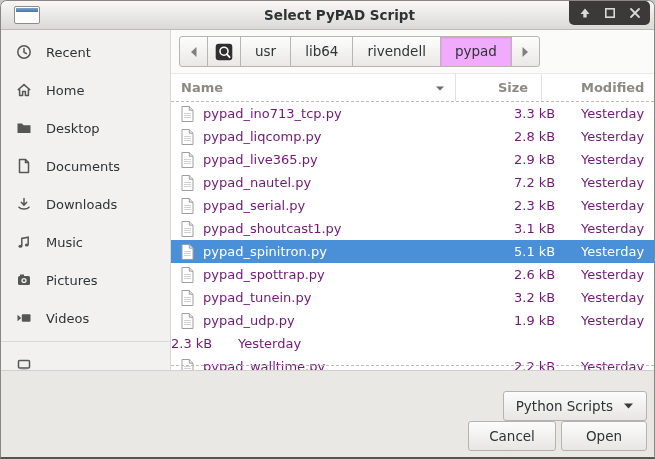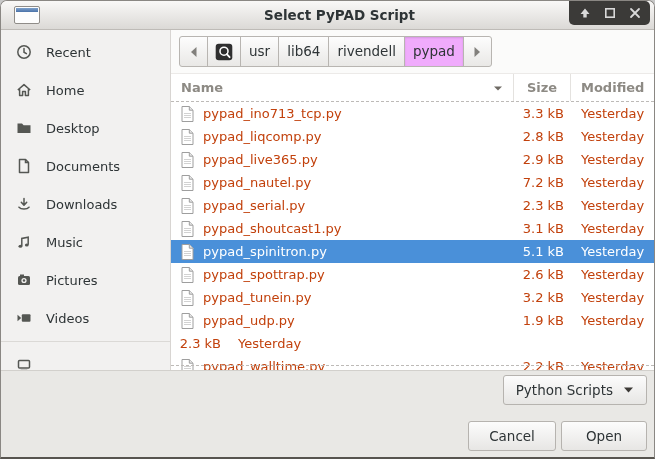--- a/index.html
+++ b/index.html
@@ -27,49 +27,49 @@
   .side-item{height:38px;display:flex;align-items:center;padding-left:15px;gap:14px;
              font-size:13px;color:#2e3436;}
   .side-sep{border-top:1px solid #dbd9d6;margin:4px 0;}
   .side-item svg{flex:0 0 auto;}
   .content{flex:1;display:flex;flex-direction:column;background:#fff;min-width:0;}
   
   .pathbar{height:44px;box-sizing:border-box;background:#fbfbfa;border-bottom:1px solid #eceae8;
            display:flex;align-items:center;padding-left:8px;}
   .crumbs{display:inline-flex;}
   .crumb{box-sizing:border-box;height:31px;line-height:29px;border:1px solid #b8b5b1;margin-left:-1px;
-         padding:0 8px;font-size:13.5px;color:#2e3436;
+         padding:0 14px;font-size:13.5px;color:#2e3436;
          background:linear-gradient(#fdfdfd,#e9e8e6);display:flex;align-items:center;justify-content:center;}
   .crumb:first-child{border-radius:3px 0 0 3px;margin-left:0;}
   .crumb:last-child{border-radius:0 3px 3px 0;}
   .crumb.icon-btn{padding:0 7px;}
   .crumb.nav{padding:0 9px;}
   .crumb.active{background:#f0abfc;box-shadow:inset 0 1px 2px rgba(0,0,0,.12);font-weight:normal;}
   
   .listhead{display:flex;height:28px;box-sizing:border-box;align-items:center;
-            border-bottom:1px dashed #bdbab7;font-size:13px;font-weight:bold;color:#8d8a84;}
+            border-bottom:1px dashed #bdbab7;font-size:13px;font-weight:bold;color:#8d8a84;gap:29px;}
   .hcell{box-sizing:border-box;height:100%;display:flex;align-items:center;}
   .hcell.name{flex:1;padding-left:10px;border-right:1px solid #e4e2df;justify-content:space-between;}
   .hcell.size{width:57px;border-right:1px solid #e4e2df;justify-content:center;}
   .hcell.mod{width:83px;padding-left:10px;}
   .sortcaret{margin-right:10px;}
   .listbody{height:268px;overflow:hidden;}
-  .row{display:flex;height:23px;align-items:center;font-size:13px;color:#c2410c;position:relative;}
+  .row{display:flex;height:23px;align-items:center;font-size:13px;color:#701a75;position:relative;}
   .cell-name{flex:1;display:flex;align-items:center;gap:9px;padding-left:10px;min-width:0;
              white-space:nowrap;overflow:hidden;}
-  .cell-size{width:57px;box-sizing:border-box;text-align:right;padding-right:7px;}
+  .cell-size{width:57px;box-sizing:border-box;text-align:left;padding-right:7px;}
   .cell-mod{width:83px;box-sizing:border-box;padding-left:10px;}
   .row.selected{background:#4a90d9;color:#ffffff;}
   .row.cut::after{content:"";position:absolute;left:0;right:0;top:10px;border-top:1px dashed #bdbab7;}
   
   .footer{position:relative;height:88px;background:#e9e8e5;border-top:1px solid #d2d0cc;}
   .btn{position:absolute;box-sizing:border-box;height:30px;border:1px solid #b6b3af;border-radius:3px;
        background:linear-gradient(#fcfcfc,#e7e6e4);font-family:inherit;font-size:13.5px;color:#2e3436;
        display:flex;align-items:center;justify-content:center;}
-  .btn.filter{top:4px;right:7px;padding:0 12px;gap:10px;}
+  .btn.filter{top:20px;right:7px;padding:0 12px;gap:10px;}
   .btn.cancel{top:50px;right:98px;width:88px;}
   .btn.open{top:50px;right:7px;width:86px;}
 </style>
 </head>
 <body>
 
 <div class="window">
 
   <div class="titlebar">
     <div class="win-icon"></div>

